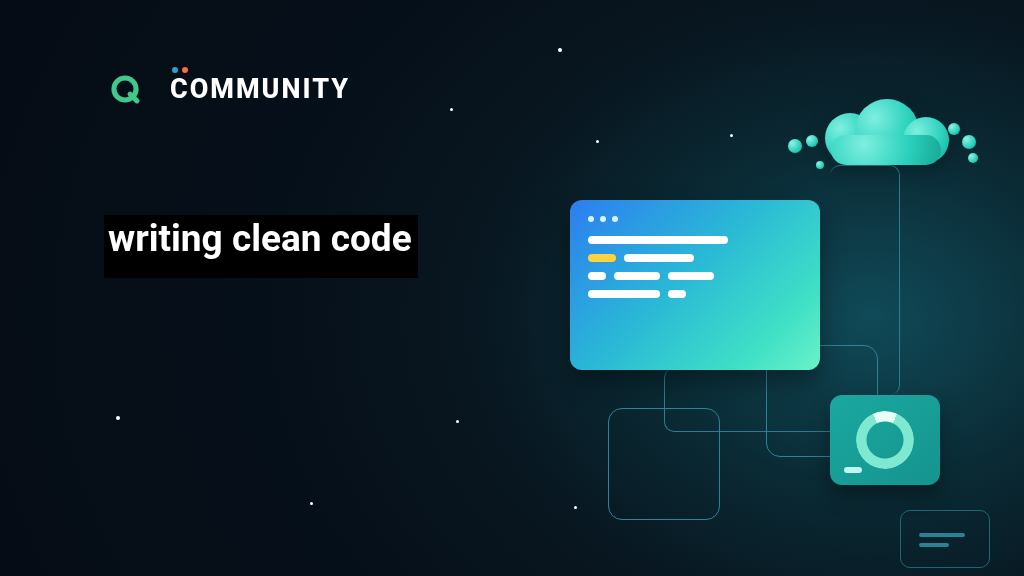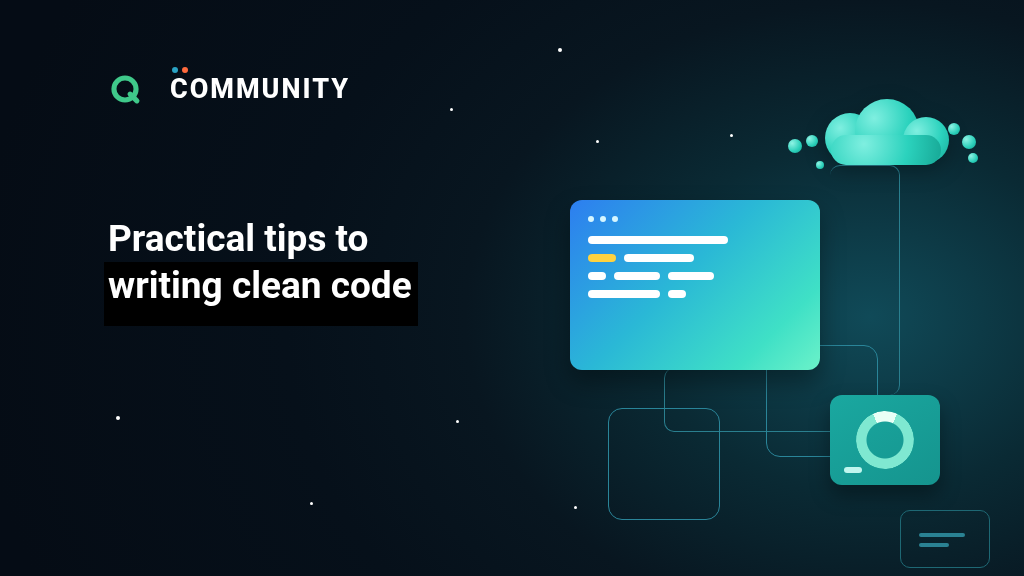--- a/index.html
+++ b/index.html
@@ -193,21 +193,20 @@
     <svg viewBox="0 0 40 40">
       <circle cx="20" cy="20" r="13" fill="none" stroke="#3fc98a" stroke-width="6"></circle>
       <path d="M26 26 L34 34" stroke="#3fc98a" stroke-width="6" stroke-linecap="round"></path>
     </svg>
   </div>
   <span class="logo-dots"></span>
   <span class="logo-text">COMMUNITY</span>
 </div>
 
 <div class="title">
-  <span class="line">Practical tips to</span>
   <span class="line"><span class="highlight">writing clean code</span></span>
 </div>
 
 <div class="star" style="top:48px;left:558px;width:4px;height:4px"></div>
 <div class="star" style="top:108px;left:450px;width:3px;height:3px"></div>
 <div class="star" style="top:140px;left:596px;width:3px;height:3px"></div>
 <div class="star" style="top:134px;left:730px;width:3px;height:3px"></div>
 <div class="star" style="top:416px;left:116px;width:4px;height:4px"></div>
 <div class="star" style="top:420px;left:456px;width:3px;height:3px"></div>
 <div class="star" style="top:502px;left:310px;width:3px;height:3px"></div>

